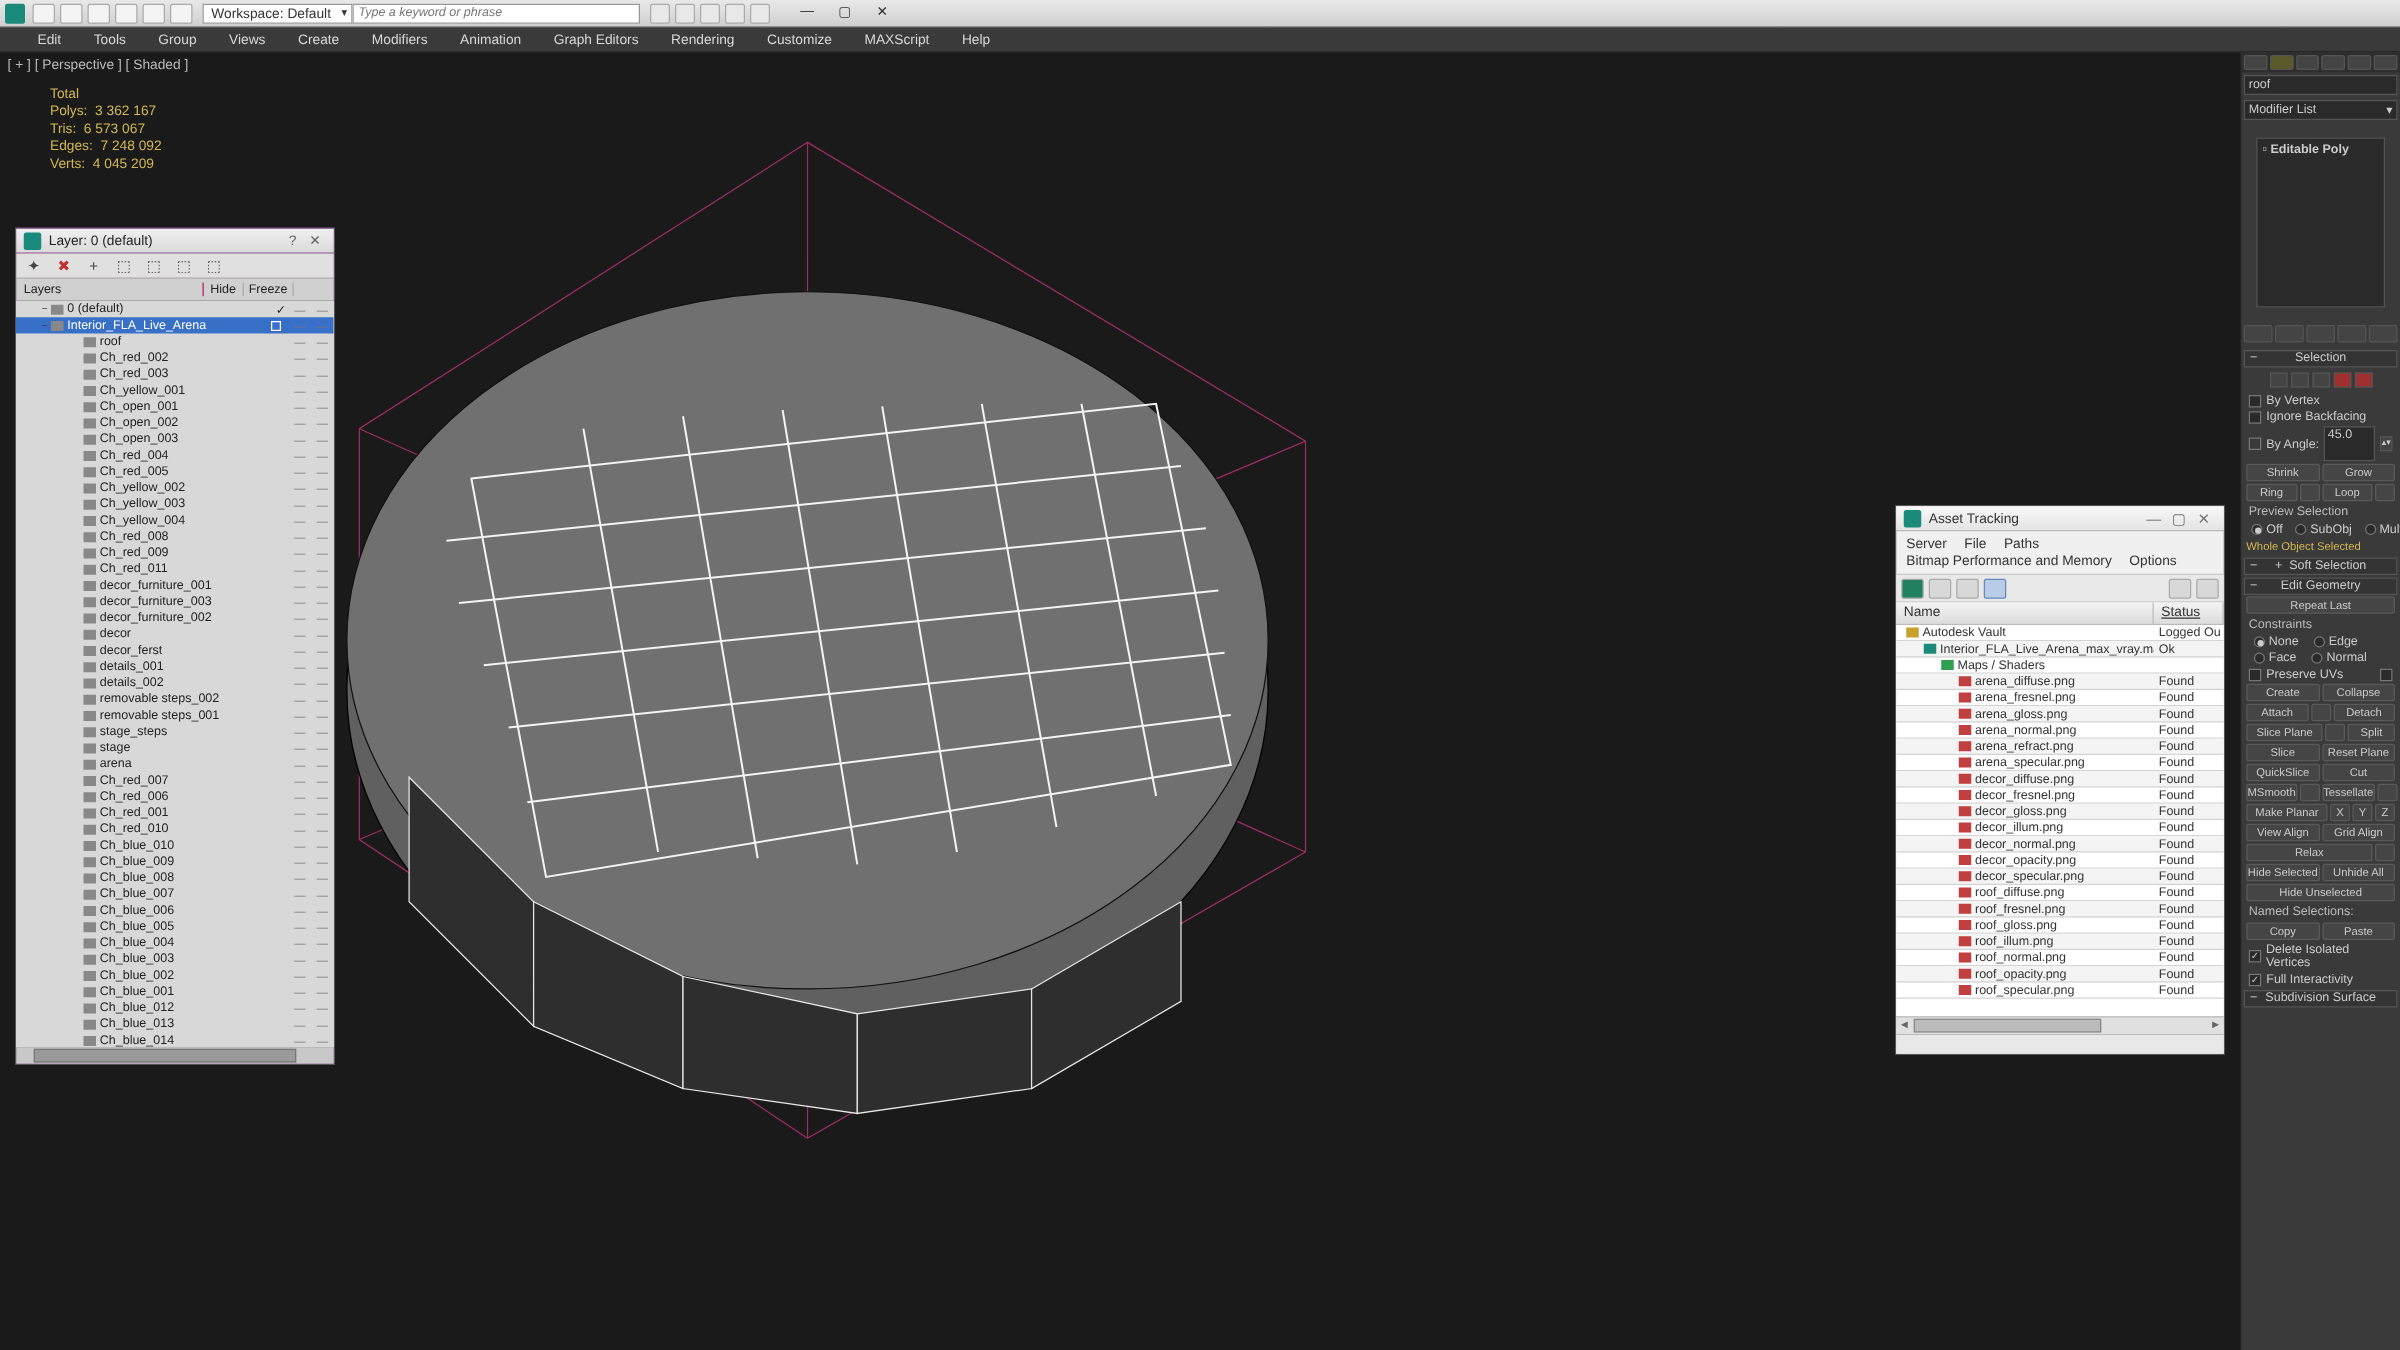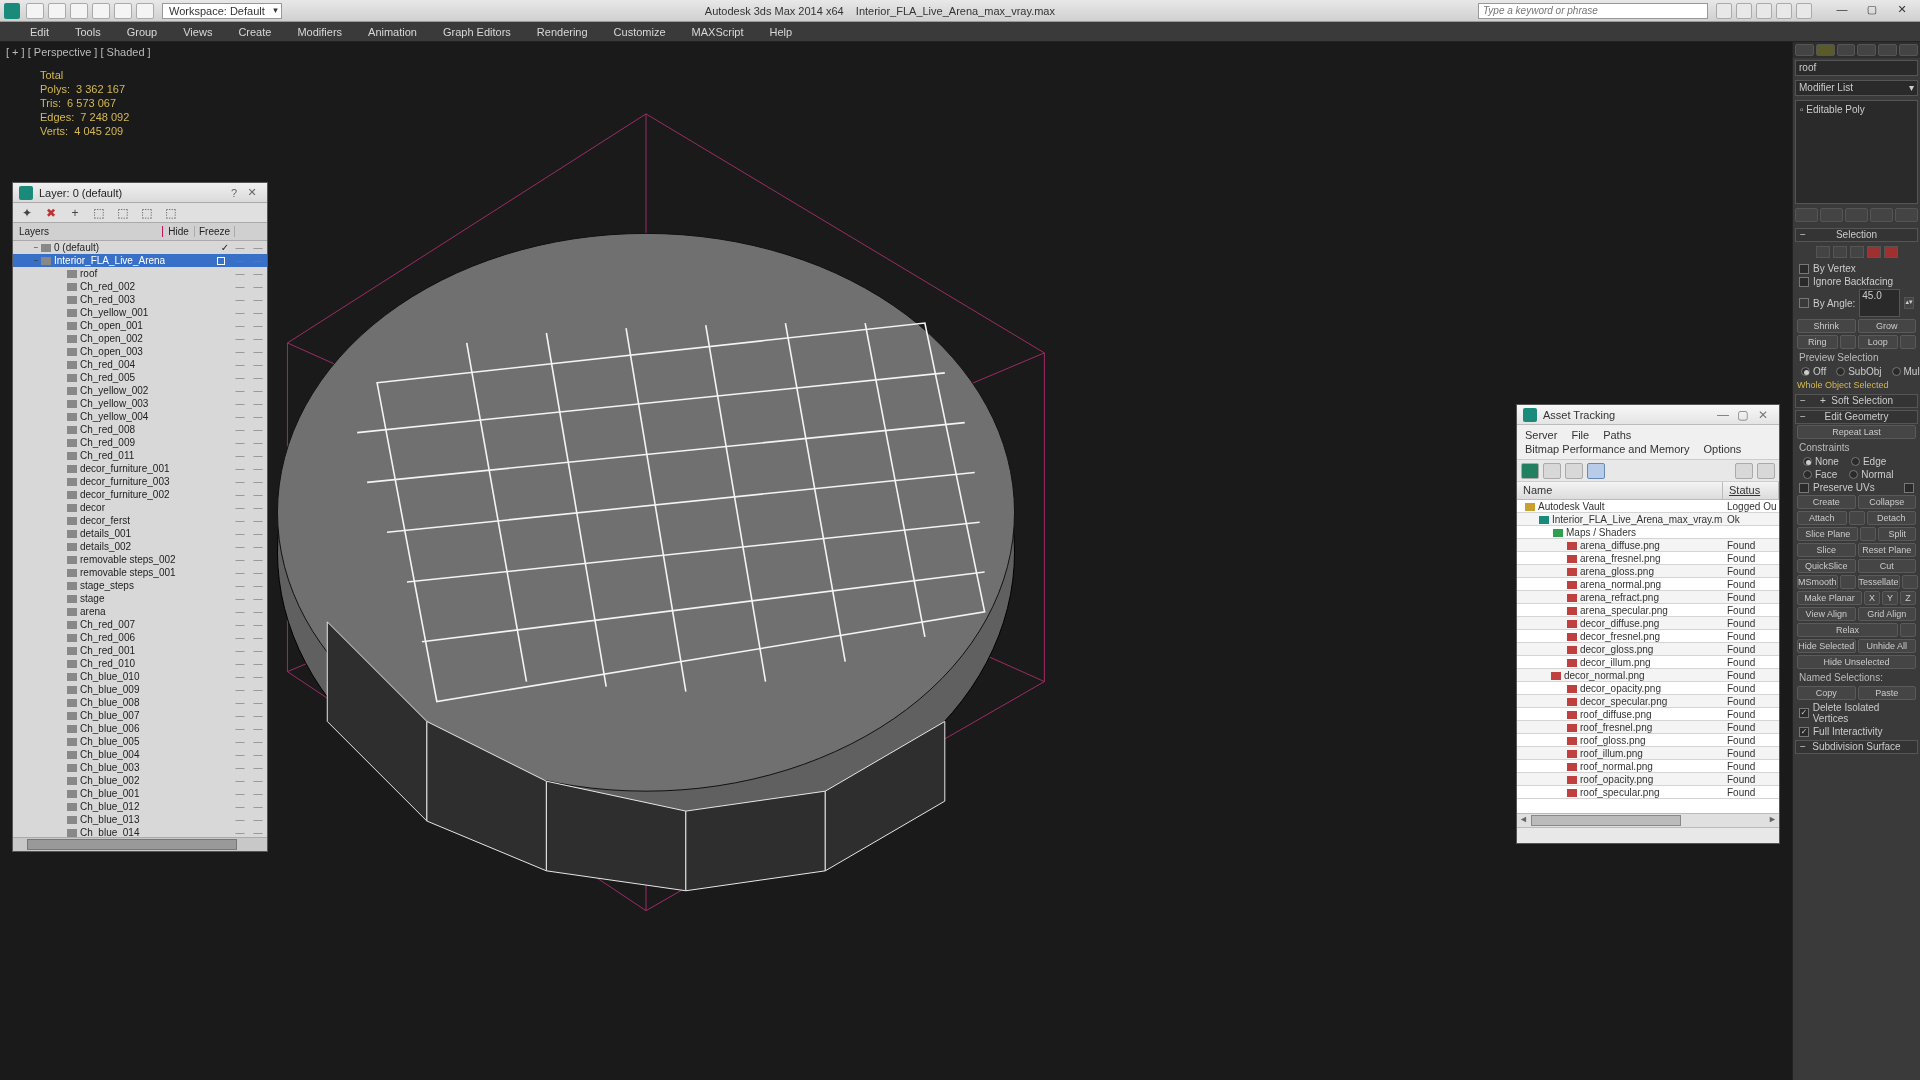--- a/index.html
+++ b/index.html
@@ -90,21 +90,21 @@
 .assetpanel .hscroll .thumb { position: absolute; left: 14px; top: 1px; width: 150px; height: 11px; background: #bbb; border: 1px solid #888; }
 .assetpanel .foot { height: 16px; background: #e8e8e8; border-top: 1px solid #bbb; }
 
 
 .cmdpanel { position: absolute; top: 0; right: 0; width: 128px; bottom: 0; background: #3a3a3a; border-left: 1px solid #222; color: #ccc; font-size: 10px; display: flex; flex-direction: column; }
 .cmdpanel .tabrow { height: 16px; background: #2e2e2e; display: flex; gap: 2px; padding: 2px; }
 .cmdpanel .tabrow .t { flex: 1; height: 12px; background: #444; border: 1px solid #555; border-radius: 2px; }
 .cmdpanel .namebox { height: 16px; margin: 2px; background: #2a2a2a; border: 1px solid #555; padding: 1px 3px; }
 .cmdpanel .modlist { height: 16px; margin: 2px; background: #2a2a2a; border: 1px solid #555; padding: 1px 3px; display:flex; }
 .cmdpanel .modlist span:first-child{flex:1;}
-.cmdpanel .stack { height: 104px; margin: 2px; background: #2a2a2a; border: 1px solid #555; padding: 2px 4px; }
+.cmdpanel .stack { height: 136px; margin: 12px; background: #2a2a2a; border: 1px solid #555; padding: 2px 4px; font-weight: bold; }
 .cmdpanel .stack .item { padding: 1px 0; }
 .cmdpanel .stackbtns { height: 16px; margin: 2px; display: flex; gap: 2px; }
 .cmdpanel .stackbtns .b { flex: 1; height: 14px; background: #444; border: 1px solid #555; border-radius: 2px; }
 .cmdpanel .rollhdr { height: 14px; margin: 2px 2px 0 2px; background: #343434; border: 1px solid #555; text-align: center; position: relative;}
 .cmdpanel .rollhdr::before{content:"−"; position:absolute; left:4px;}
 .cmdpanel .subobj { height: 16px; margin: 2px; display: flex; gap: 3px; justify-content: center; align-items:center; }
 .cmdpanel .subobj .so { width: 14px; height: 12px; background: #444; border: 1px solid #555; }
 .cmdpanel .subobj .so.r { background: #a03030; }
 .cmdpanel .chk { display: flex; align-items: center; gap: 4px; padding: 1px 6px; }
 .cmdpanel .chk .box { width: 10px; height: 10px; border: 1px solid #777; background: #2a2a2a; font-size:8px; line-height:8px; text-align:center;}
@@ -127,23 +127,20 @@
   <div class="appicon"></div>
   <div class="qat">
     <div class="tb"></div>
     <div class="tb"></div>
     <div class="tb"></div>
     <div class="tb"></div>
     <div class="tb"></div>
     <div class="tb"></div>
   </div>
   <div class="ws">Workspace: Default</div>
-  <div class="center">
-    <span>Autodesk 3ds Max  2014 x64</span>&nbsp;&nbsp;&nbsp;&nbsp;<span>Interior_FLA_Live_Arena_max_vray.max</span>
-  </div>
   <input class="search" placeholder="Type a keyword or phrase" style="">
   <div class="righttools">
     <div class="tb"></div>
     <div class="tb"></div>
     <div class="tb"></div>
     <div class="tb"></div>
     <div class="tb"></div>
   </div>
   <div class="winbtns">
     <div class="wb">—</div>
@@ -642,21 +639,21 @@
         </div>
         <div class="row">
           <div class="nm" style="padding-left:50px"><span class="fi" style="background:#c04040;"></span>decor_gloss.png</div>
           <div class="st">Found</div>
         </div>
         <div class="row">
           <div class="nm" style="padding-left:50px"><span class="fi" style="background:#c04040;"></span>decor_illum.png</div>
           <div class="st">Found</div>
         </div>
         <div class="row">
-          <div class="nm" style="padding-left:34px"><span class="fi" style="background:#c04040;"></span>decor_normal.png</div>
+          <div class="nm" style="padding-left:50px"><span class="fi" style="background:#c04040;"></span>decor_normal.png</div>
           <div class="st">Found</div>
         </div>
         <div class="row">
           <div class="nm" style="padding-left:50px"><span class="fi" style="background:#c04040;"></span>decor_opacity.png</div>
           <div class="st">Found</div>
         </div>
         <div class="row">
           <div class="nm" style="padding-left:50px"><span class="fi" style="background:#c04040;"></span>decor_specular.png</div>
           <div class="st">Found</div>
         </div>

